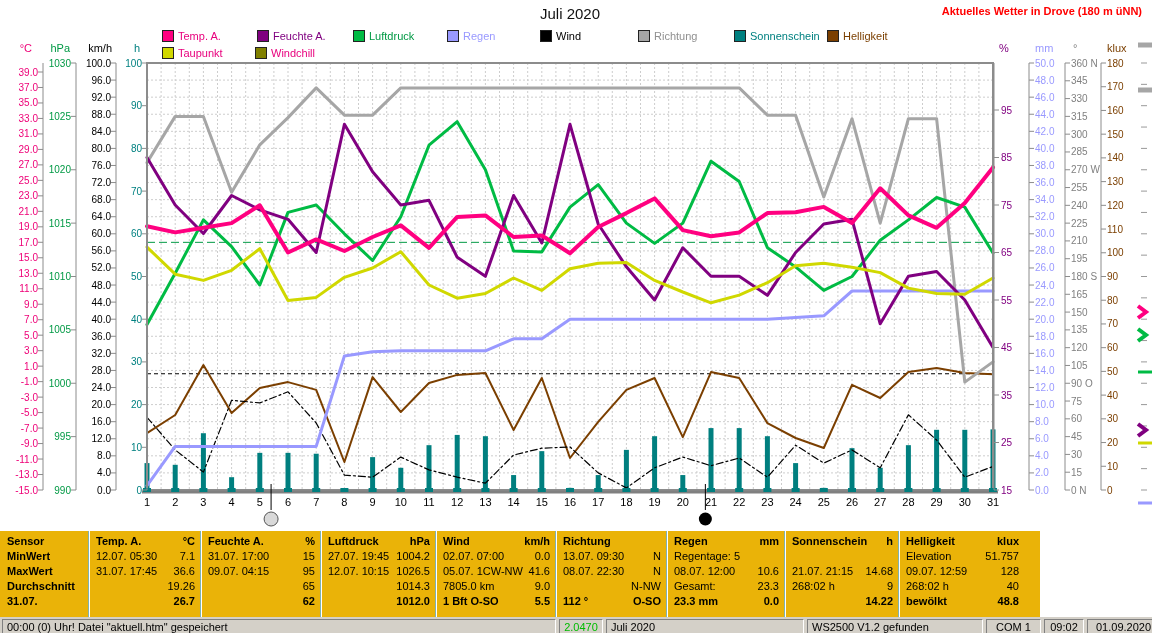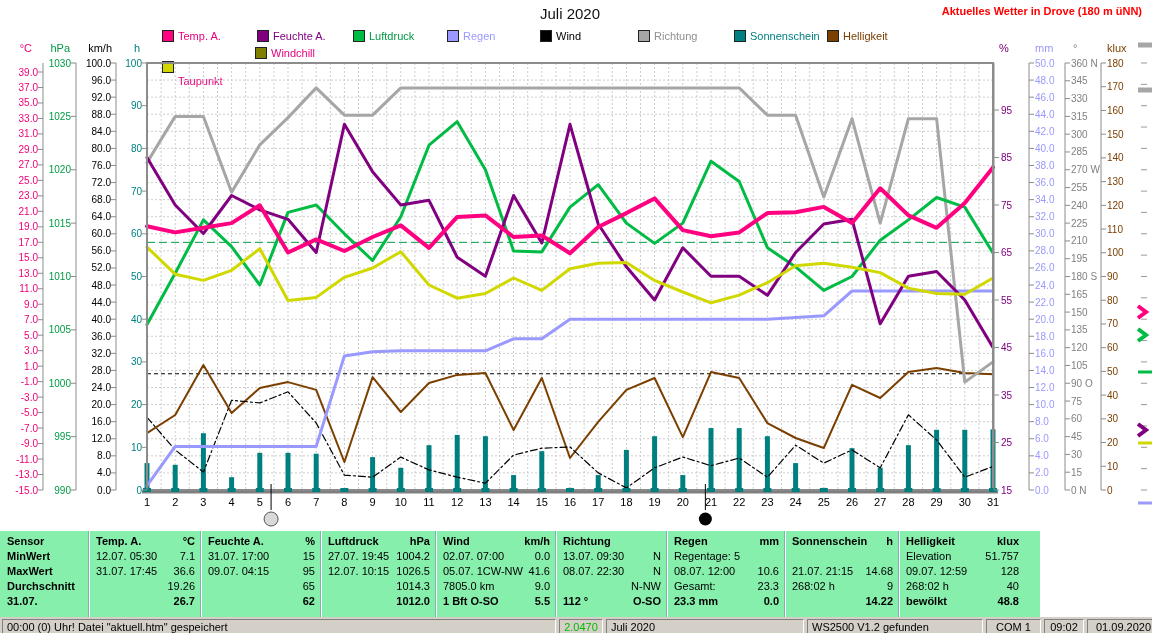--- a/index.html
+++ b/index.html
@@ -3,21 +3,21 @@
 <meta charset="utf-8">
 <style>
   html,body{margin:0;padding:0;}
   body{width:1152px;height:633px;position:relative;overflow:hidden;background:#ffffff;
        font-family:"Liberation Sans","DejaVu Sans",sans-serif;}
   #month-title{position:absolute;left:540px;top:5px;font-size:15px;color:#111;}
   #location-note{position:absolute;right:10px;top:5px;font-size:11px;color:#FF0000;font-weight:bold;}
   .legend-item{position:absolute;font-size:11px;white-space:nowrap;display:flex;align-items:center;gap:4px;}
   .legend-swatch{width:10px;height:10px;display:inline-block;border:1px solid #222;}
   #chart-svg{position:absolute;left:0;top:0;}
-  #summary-table{position:absolute;left:0;top:531px;width:1040px;height:102px;background:#86efac;
+  #summary-table{position:absolute;left:0;top:531px;width:1040px;height:102px;background:#eab308;
                  display:flex;font-size:11px;color:#000;}
   .tbl-group{padding:3px 5px 0 7px;box-sizing:border-box;flex:none;}
   .tbl-group + .tbl-group{border-left:1px solid #7FB2B2;box-shadow:inset 1px 0 0 #ffffff;}
   .tbl-row{display:flex;justify-content:space-between;height:15px;line-height:15px;white-space:nowrap;overflow:hidden;}
   .tbl-head,.b{font-weight:bold;}
   #status-bar{position:absolute;left:0;top:617px;width:1152px;height:22px;background:#D4D0C8;
               display:flex;gap:3px;padding:2px 0 0 2px;box-sizing:border-box;font-size:11px;}
   .status-panel{border:1px solid;border-color:#808080 #ffffff #ffffff #808080;height:16px;line-height:15px;
                 padding:0 4px;white-space:nowrap;overflow:hidden;box-sizing:border-box;flex:none;background:#D4D0C8;}
 </style>
@@ -55,21 +55,21 @@
     <div class="legend-item" style="left: 734px; top: 30px;">
       <span class="legend-swatch" style="background: rgb(0, 128, 128);"></span>
       <span style="color: rgb(0, 128, 128);">Sonnenschein</span>
     </div>
     <div class="legend-item" style="left: 827px; top: 30px;">
       <span class="legend-swatch" style="background: rgb(123, 63, 0);"></span>
       <span style="color: rgb(123, 63, 0);">Helligkeit</span>
     </div>
     <div class="legend-item" style="left: 162px; top: 47px;">
       <span class="legend-swatch" style="background: rgb(208, 216, 0);"></span>
-      <span style="color: rgb(232, 0, 125); margin-top: 28px;">Taupunkt</span>
+      <span style="color: rgb(232, 0, 125);">Taupunkt</span>
     </div>
     <div class="legend-item" style="left: 255px; top: 47px;">
       <span class="legend-swatch" style="background: rgb(128, 128, 0);"></span>
       <span style="color: rgb(232, 0, 125);">Windchill</span>
     </div>
   </div>
 
 <svg id="chart-svg" width="1152" height="633">
     <g>
       <line x1="147" y1="63" x2="147" y2="490" stroke="#CDCDCD" stroke-dasharray="2 2"></line>

